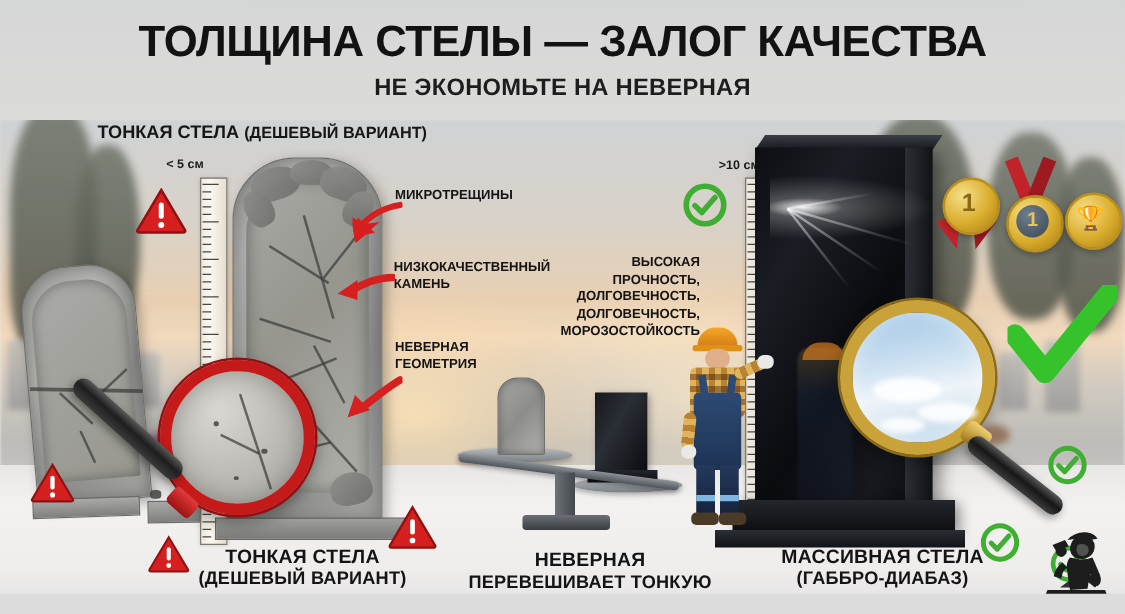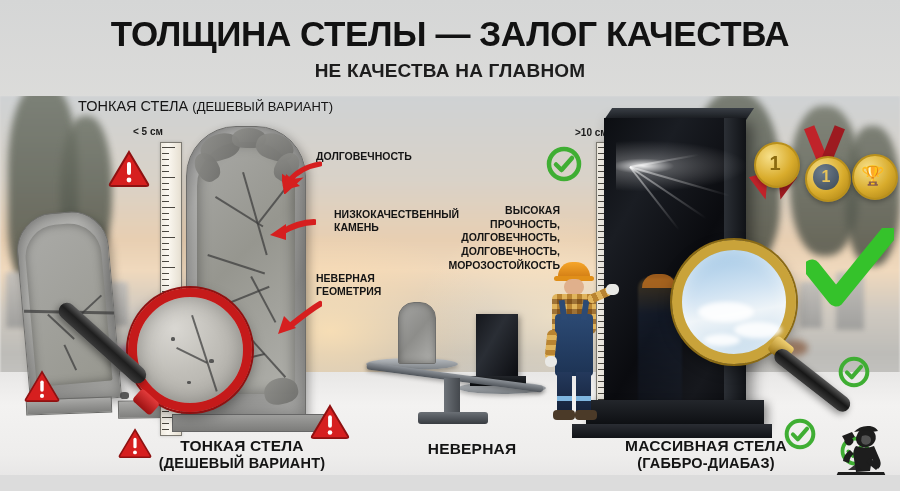--- a/index.html
+++ b/index.html
@@ -38,21 +38,21 @@
 
   
   .title{
     position:absolute;left:0;top:14px;width:900px;text-align:center;
     font-size:35px;font-weight:700;letter-spacing:-.4px;color:#121212;
   }
   .subtitle{
     position:absolute;left:0;top:60px;width:900px;text-align:center;
     font-size:19px;font-weight:700;letter-spacing:.2px;color:#1d1d1d;
   }
-  .col-head{position:absolute;font-size:14.5px;font-weight:400;color:#161616;white-space:nowrap;}
+  .col-head{position:absolute;font-size:14.5px;font-weight:700;color:#161616;white-space:nowrap;}
   .col-head .paren{font-size:13px;}
   .head-left{left:78px;top:98px;}
   .head-right{left:516px;top:98px;}
 
   
   .ruler{position:absolute;background:linear-gradient(90deg,#efeadf 0%,#fbf8f1 35%,#e6dfd1 100%);
          border:1px solid #7d7a72;box-shadow:0 0 3px rgba(0,0,0,.18);}
   .ruler .tick{position:absolute;left:1px;height:1px;background:#4a4740;}
   .ruler-cap{position:absolute;font-size:10px;font-weight:700;color:#1b1b1b;white-space:nowrap;}
 
@@ -194,21 +194,21 @@
   </div>
   <div class="slab" style="left:26px;top:398px;width:84px;height:14px;transform:rotate(-2deg);"></div>
   <div class="slab" style="left:118px;top:400px;width:96px;height:16px;transform:rotate(-1deg);"></div>
   <div class="rubble" style="left:120px;top:392px;width:9px;height:7px;"></div>
   <div class="rubble" style="left:134px;top:398px;width:6px;height:5px;"></div>
   <div class="rubble" style="left:150px;top:394px;width:8px;height:6px;"></div>
   <div class="rubble" style="left:166px;top:400px;width:5px;height:4px;"></div>
   <div class="rubble" style="left:182px;top:396px;width:7px;height:5px;"></div>
 
   <div class="title">ТОЛЩИНА СТЕЛЫ — ЗАЛОГ КАЧЕСТВА</div>
-  <div class="subtitle">НЕ КАЧЕСТВА НА ГЛАВНОМ</div>
+  <div class="subtitle">НЕ ЭКОНОМЬТЕ НА НЕВЕРНАЯ</div>
 
   <div class="col-head head-left">
     <span>ТОНКАЯ СТЕЛА</span>
     <span class="paren">(ДЕШЕВЫЙ ВАРИАНТ)</span>
   </div>
 
   <div class="ruler-cap" style="left:133px;top:126px;">&lt; 5 см</div>
   <div class="ruler" id="ruler-left" style="left:160px;top:142px;width:20px;height:292px;">
       <div class="tick" style="top: 4px; width: 13px;"></div>
       <div class="tick" style="top: 10px; width: 7px;"></div>
@@ -286,27 +286,27 @@
       <div class="crack" style="left:56px;top:18px;width:80px;height:2px;transform:rotate(72deg);"></div>
       <div class="crack" style="left:40px;top:50px;width:34px;height:1.6px;transform:rotate(26deg);"></div>
       <div class="rubble" style="left:34px;top:40px;width:4px;height:4px;"></div>
       <div class="rubble" style="left:72px;top:62px;width:5px;height:4px;"></div>
       <div class="rubble" style="left:50px;top:84px;width:4px;height:3px;"></div>
     </div>
     <div class="handle"></div>
     <div class="ferrule"></div>
   </div>
 
-  <div class="lbl" style="left:316px;top:150px;">ДОЛГОВЕЧНОСТЬ</div>
+  <div class="lbl" style="left:316px;top:150px;">МИКРОТРЕЩИНЫ</div>
   <svg class="arrow" style="left:282px;top:160px;" width="40" height="34" viewBox="0 0 40 34">
     <path d="M38 4 C26 6 14 12 6 22 L14 21 L4 30 L2 18 L8 22" fill="none" stroke="#d61f1f" stroke-width="5" stroke-linecap="round"></path>
     <path d="M2 30 L4 14 L18 26 Z" fill="#d61f1f"></path>
   </svg>
 
-  <div class="lbl" style="left:334px;top:208px;">НИЗКОКАЧЕСТВЕННЫЙ
+  <div class="lbl" style="left:315px;top:208px;">НИЗКОКАЧЕСТВЕННЫЙ
 КАМЕНЬ</div>
   <svg class="arrow" style="left:270px;top:216px;" width="46" height="28" viewBox="0 0 46 28">
     <path d="M44 6 C34 6 22 10 10 17" fill="none" stroke="#d61f1f" stroke-width="6" stroke-linecap="round"></path>
     <path d="M0 19 L16 8 L16 24 Z" fill="#d61f1f"></path>
   </svg>
 
   <div class="lbl" style="left:316px;top:272px;">НЕВЕРНАЯ
 ГЕОМЕТРИЯ</div>
   <svg class="arrow" style="left:276px;top:296px;" width="46" height="40" viewBox="0 0 46 40">
     <path d="M44 8 C34 14 24 22 14 30" fill="none" stroke="#d61f1f" stroke-width="6" stroke-linecap="round"></path>
@@ -535,19 +535,20 @@
       <path d="M18 56 l40 0 2 5 -44 0 z" opacity=".3"></path>
     </g>
   </svg>
 
   <div class="cap cap-left">
     <span class="l1">ТОНКАЯ СТЕЛА</span>
     <span class="l2">(ДЕШЕВЫЙ ВАРИАНТ)</span>
   </div>
   <div class="cap cap-mid">
     <span class="l1">НЕВЕРНАЯ</span>
+    <span class="l2">ПЕРЕВЕШИВАЕТ ТОНКУЮ</span>
   </div>
   <div class="cap cap-right">
     <span class="l1">МАССИВНАЯ СТЕЛА</span>
     <span class="l2">(ГАББРО-ДИАБАЗ)</span>
   </div>
 
 </div>
 
 </body></html>

